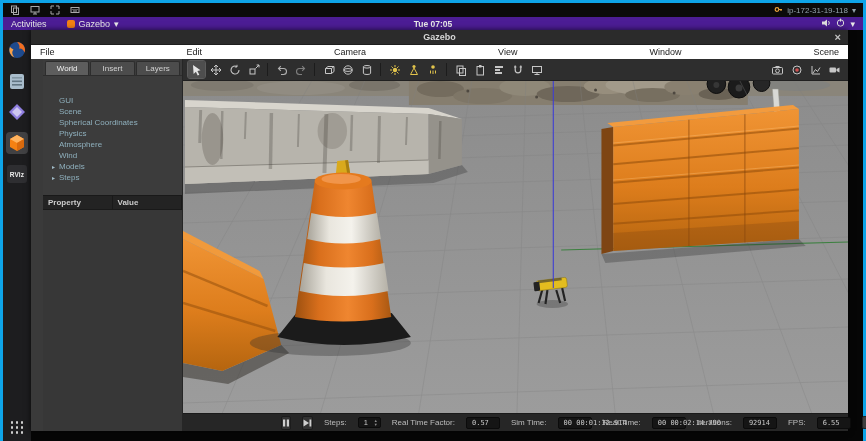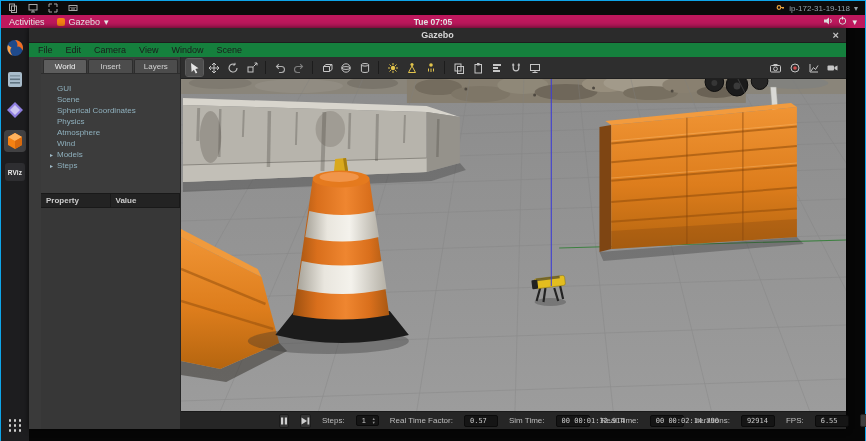--- a/index.html
+++ b/index.html
@@ -1,25 +1,25 @@
 <!DOCTYPE html>
 <html><head>
 <meta charset="utf-8">
 <style>
   * { box-sizing: border-box; margin: 0; padding: 0; }
   html,body { width:866px; height:441px; background:#000; font-family:"Liberation Sans",sans-serif; overflow:hidden; }
-  .screen { position:relative; width:866px; height:441px; background:#050505; border:1px solid #0ea5e9; }
+  .screen { position:relative; width:866px; height:441px; background:#050505; border:3px solid #0ea5e9; }
 
   
   .session-bar { height:14px; background:#0b0b0b; display:flex; align-items:center; padding:0 7px; }
   .session-icons { display:flex; gap:10px; align-items:center; }
   .session-right { margin-left:auto; display:flex; align-items:center; gap:4px; font-size:8px; color:#93a3ab; }
 
   
-  .gnome-bar { position:relative; height:13px; background:#be185d; display:flex; align-items:center; color:#e8e8e8; font-size:9px; padding:0 8px; gap:12px;justify-content:center; }
+  .gnome-bar { position:relative; height:13px; background:#4c1d95; display:flex; align-items:center; color:#e8e8e8; font-size:9px; padding:0 8px; gap:20px;justify-content:center; }
   .gnome-appmenu { display:flex; align-items:center; gap:4px; }
   .gnome-clock { position:absolute; left:50%; transform:translateX(-50%); font-weight:bold; font-size:8.5px; }
   .gnome-right { margin-left:auto; display:flex; align-items:center; gap:5px; }
   .gz-dot { width:8px; height:8px; border-radius:2px; background:#f58113; display:inline-block; }
 
   
   .desktop { position:relative; height:414px; background:#060606; }
 
   
   .dock { position:absolute; left:0; top:0; width:28px; height:414px; background:#1d1d1f; display:flex; flex-direction:column; align-items:center; padding-top:9px; gap:9px; }
@@ -27,29 +27,29 @@
   .dock-item.active { background:rgba(255,255,255,0.16); }
   .rviz-badge { width:20px; height:18px; background:#2e2e31; border-radius:3px; color:#ececec; font-size:6.5px; font-weight:bold; display:flex; align-items:center; justify-content:center; letter-spacing:0.2px; }
   .dock-spacer { flex:1; }
   .app-grid { display:grid; grid-template-columns:repeat(3,3px); grid-template-rows:repeat(3,3px); gap:2px; margin-bottom:10px; }
   .app-grid i { width:2.5px; height:2.5px; background:#cfcfcf; border-radius:50%; }
 
   
   .gazebo-window { position:absolute; left:28px; top:0; width:817px; height:401px; background:#3a3a3a; display:flex; flex-direction:column; box-shadow:0 0 6px rgba(0,0,0,0.7); }
   .titlebar { position:relative; height:15px; background:#2b2b2b; border-bottom:1px solid #1d1d1d; display:flex; align-items:center; justify-content:center; color:#d6d6d6; font-size:9px; font-weight:bold; flex:0 0 auto; }
   .close-btn { position:absolute; right:7px; top:0; color:#c4c4c4; font-size:11px; line-height:15px; }
-  .menubar { height:14px; background:#15803d; display:flex; align-items:center; gap:13px; padding:0 9px; font-size:9px; color:#1b1b1b; flex:0 0 auto; }
+  .menubar { height:14px; background:#ffffff; display:flex; align-items:center; gap:13px; padding:0 9px; font-size:9px; color:#1b1b1b; flex:0 0 auto;justify-content:space-between; }
   .window-content { flex:1; display:flex; min-height:0; }
 
   
   .left-panel { width:140px; flex:0 0 140px; background:#3c3c3c; border-right:1px solid #262626; display:flex; flex-direction:column; min-height:0;margin-left:12px; }
   .panel-tabs { display:flex; gap:1px; padding:2px 2px 0 2px; flex:0 0 auto; }
   .panel-tab { flex:1; text-align:center; font-size:8px; color:#d2d2d2; background:#4c4c4c; border:1px solid #2d2d2d; border-bottom:none; padding:2px 0; border-radius:2px 2px 0 0; }
   .panel-tab.active { background:#5d5d5d; color:#f0f0f0; }
-  .tree { height:120px; flex:0 0 120px; padding:9px 2px 0 7px; overflow:hidden; border-top:1px solid #2d2d2d; }
+  .tree { height:120px; flex:0 0 120px; padding:19px 2px 0 7px; overflow:hidden; border-top:1px solid #2d2d2d; }
   .tree-item { display:flex; align-items:center; height:11px; gap:2px; font-size:8px; color:#8fb0bd; white-space:nowrap; }
   .tree-item .expander { width:7px; font-size:6px; color:#a0bac6; text-align:center; }
   .tree-item .no-expander { width:7px; }
   .prop-header { display:flex; background:#232323; border-top:1px solid #191919; border-bottom:1px solid #191919; flex:0 0 auto; }
   .prop-header div { flex:1; font-size:8px; font-weight:bold; color:#cccccc; padding:2px 5px; border-right:1px solid #191919; }
   .prop-table { flex:1; background:#373737; }
 
   
   .viewport-col { flex:1; display:flex; flex-direction:column; min-width:0; }
   .toolbar { height:22px; flex:0 0 22px; background:#2e2e2e; border-bottom:1px solid #202020; display:flex; align-items:center; gap:2px; padding:0 5px; }

